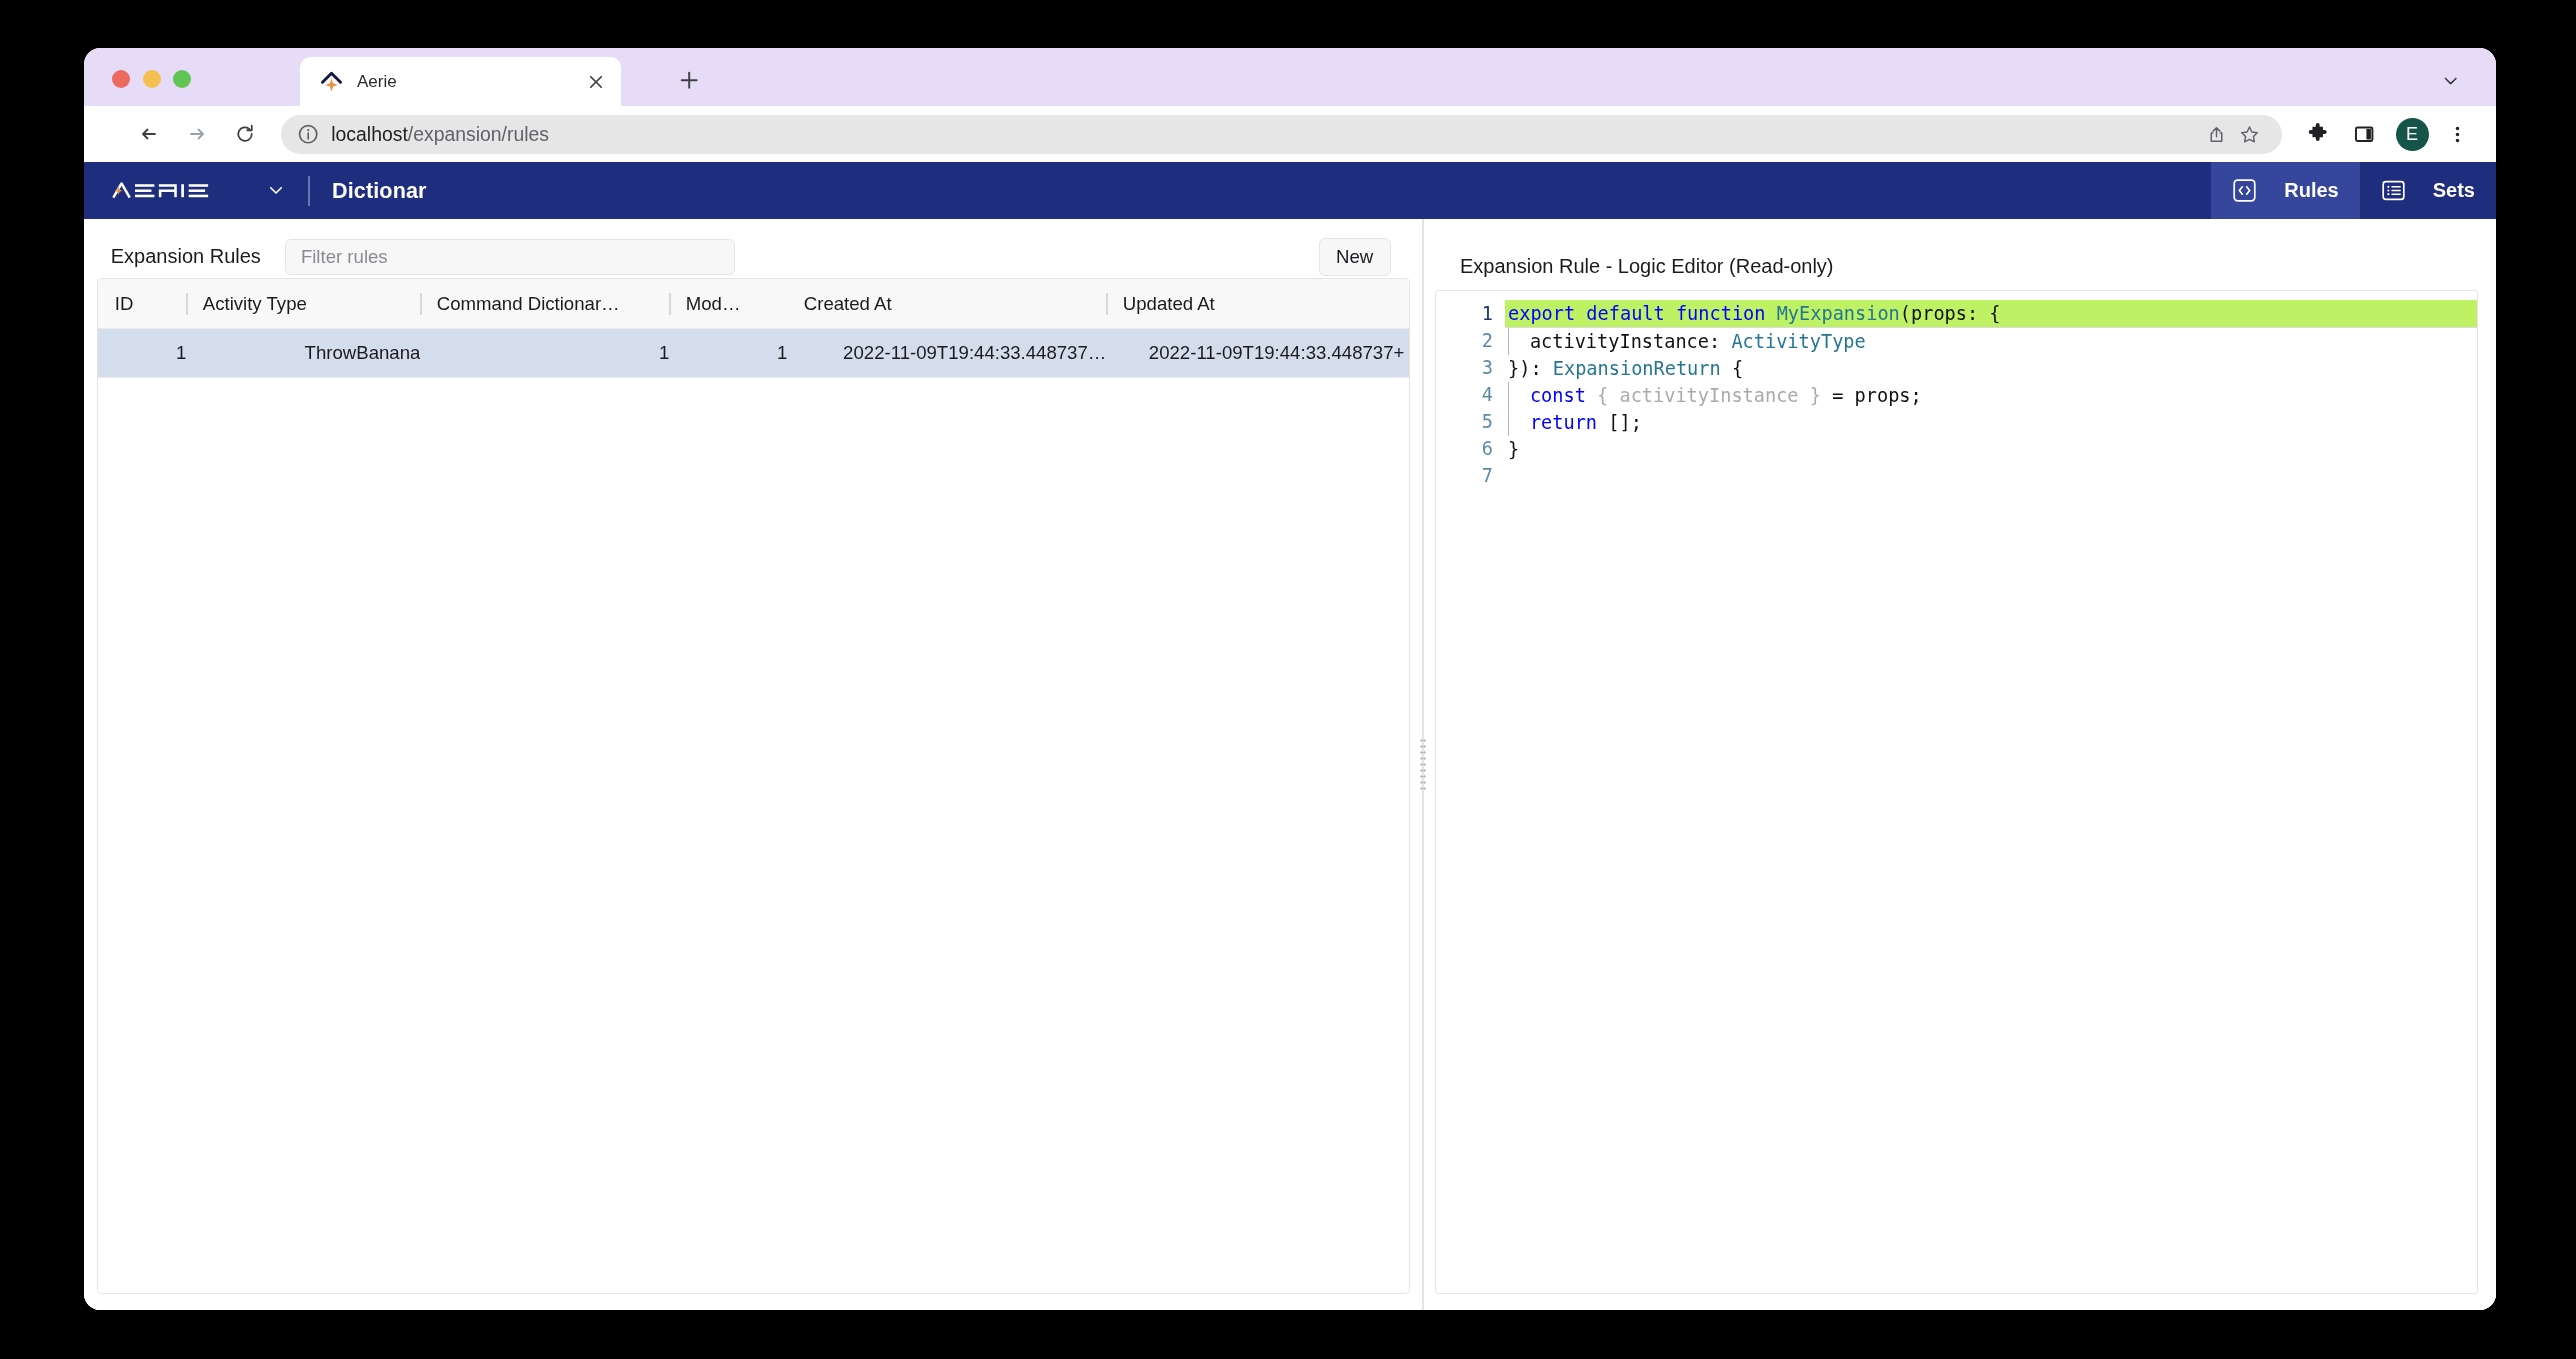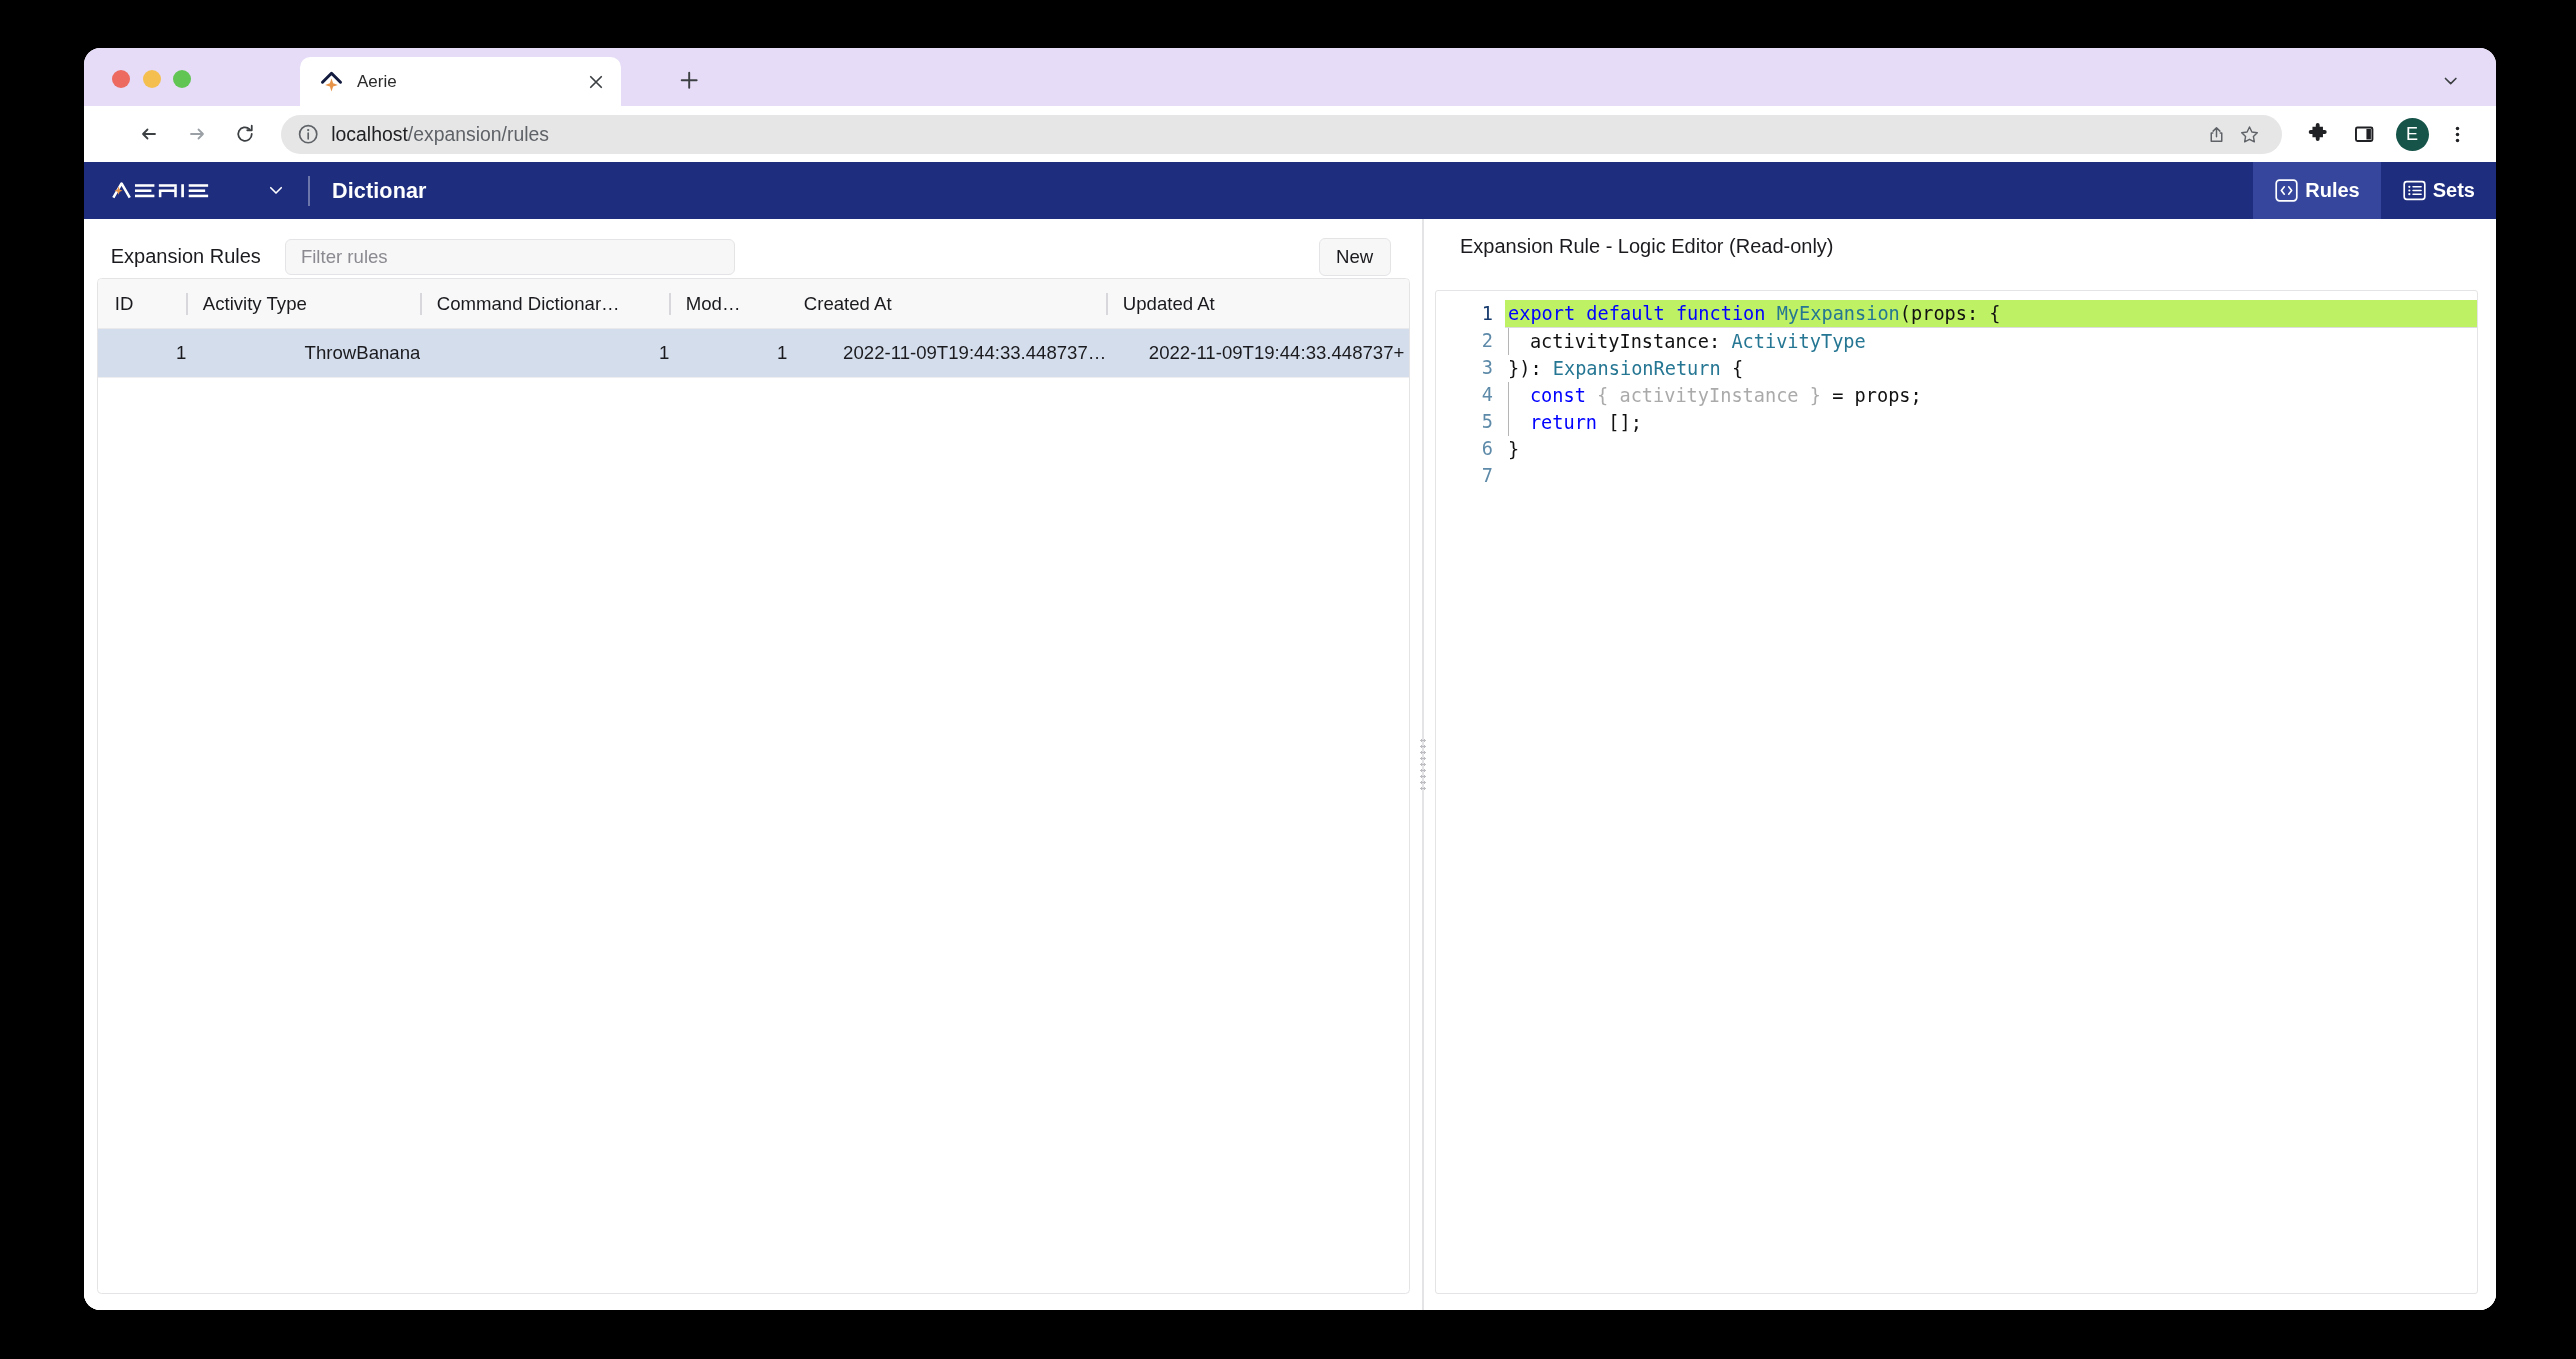--- a/index.html
+++ b/index.html
@@ -188,21 +188,21 @@
     align-self: center;
     color: #ffffff;
     font-size: 21.6px;
     font-weight: 600;
     letter-spacing: 0.1px;
   }
   #nav-spacer { flex: 1 1 auto; }
   .nav-tab {
     display: flex;
     align-items: center;
-    gap: 6px;
+    gap: 27px;
     padding: 0 21px;
     color: #ffffff;
     font-size: 20px;
     font-weight: 600;
   }
   .nav-tab.active { background: #35469c; }
   .nav-tab-icon { width: 25px; height: 25px; flex: 0 0 auto; }
 
   
   #panes {
@@ -363,21 +363,21 @@
   .col-act  { width: 234px; }
   .col-cmd  { width: 249px; }
   .col-mod  { width: 118px; }
   .col-crea { width: 319px; }
   .col-upd  { width: 298px; }
 
   
   #editor-panel-header {
     height: 43px;
     display: flex;
-    align-items: flex-start;
+    align-items: flex-end;
     padding-left: 25px;
     flex: 0 0 auto;
   }
   #editor-panel-title {
     font-size: 20px;
     color: #1b1b1f;
   }
   #editor-wrap {
     margin-top: 12px;
     flex: 1 1 auto;

